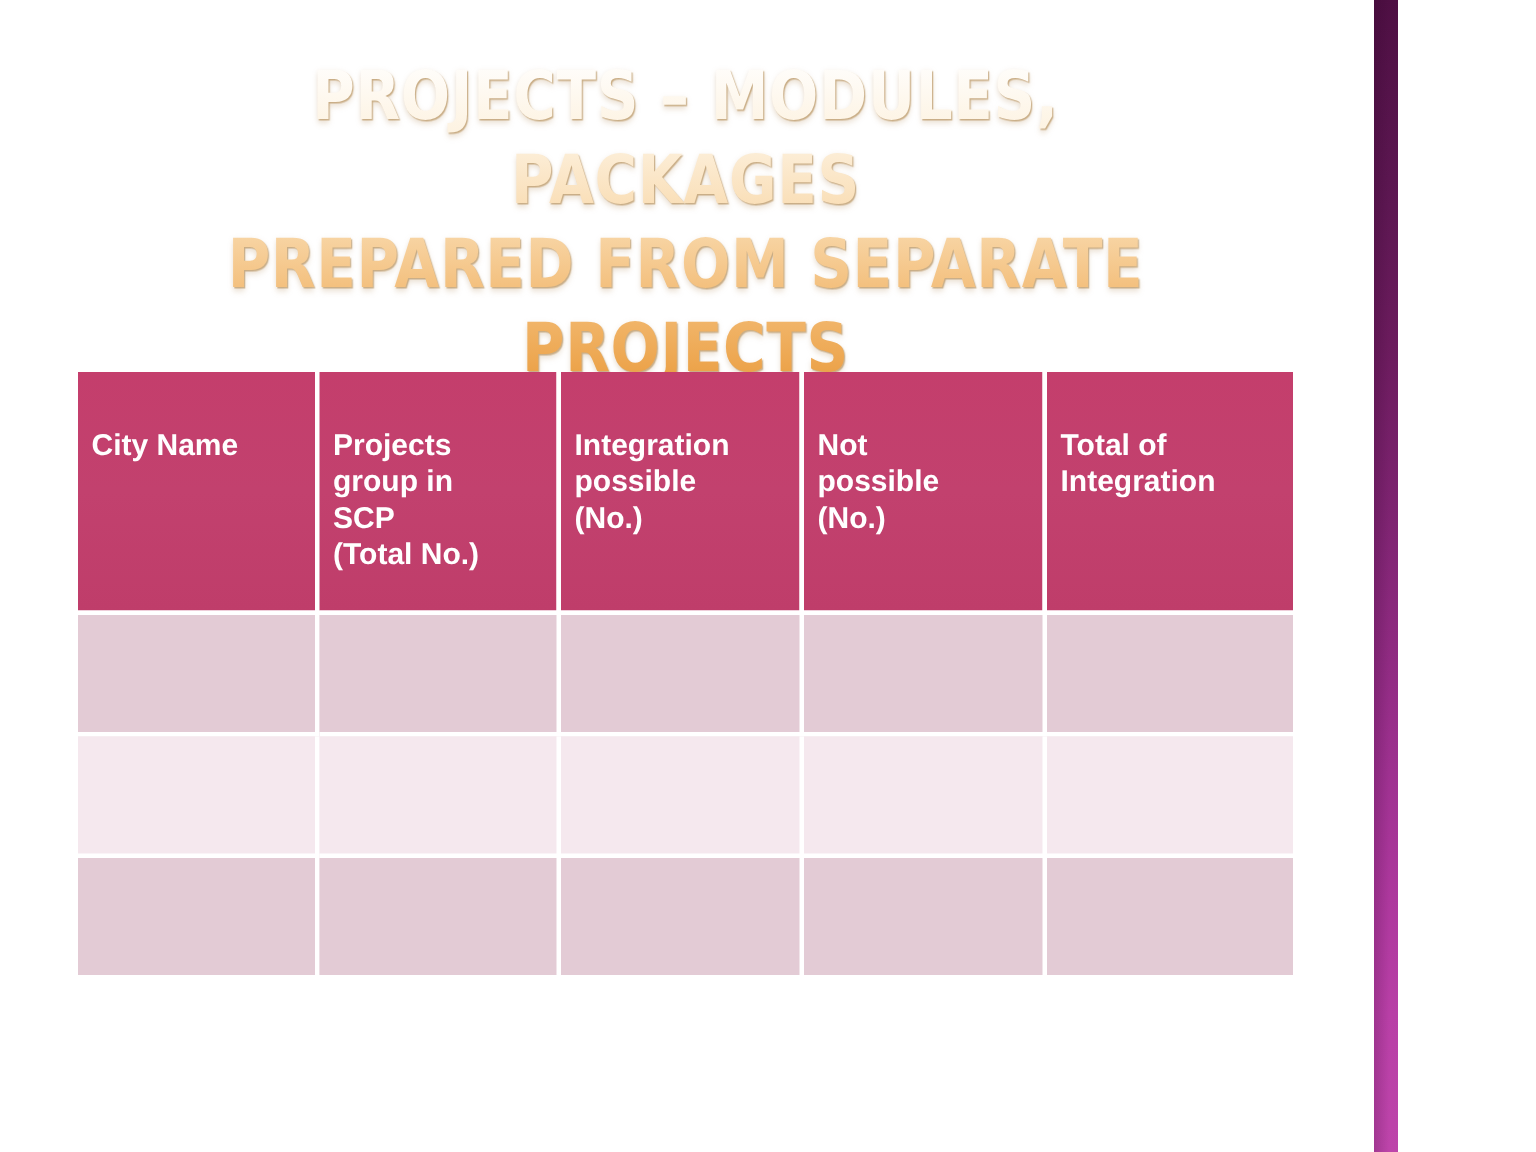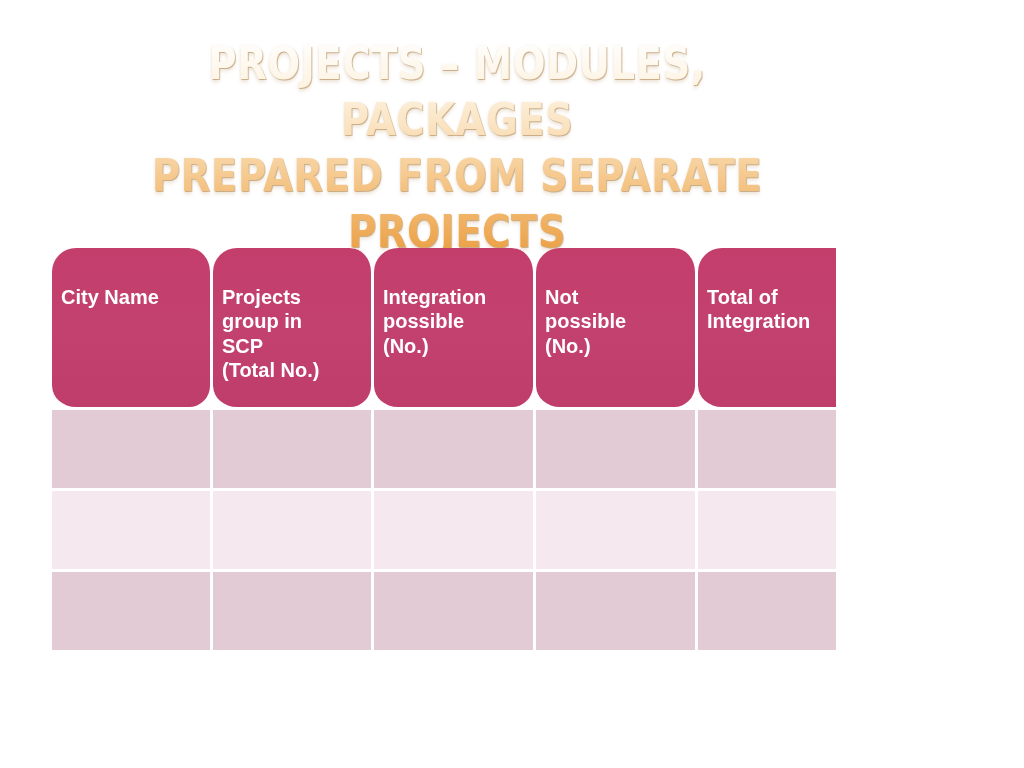--- a/index.html
+++ b/index.html
@@ -12,21 +12,21 @@
     height: 768px;
     background: #ffffff;
     font-family: "Liberation Sans", sans-serif;
     overflow: hidden;
     position: relative;
   }
 
   #slide {
     position: absolute;
     top: 0; left: 0;
-    width: 836px;
+    width: 932px;
     height: 768px;
     background: #ffffff;
     overflow: hidden;
   }
 
   
   #side-band {
     position: absolute;
     top: 0;
     left: 916px;
@@ -121,21 +121,20 @@
 
   thead th {
     height: 132px;
     background: linear-gradient(to bottom, #c43e6c 0%, #c2416e 50%, #bf3d6a 100%);
     color: #ffffff;
     font-size: 20px;
     font-weight: bold;
     line-height: 24.5px;
     text-align: left;
     white-space: pre-line;
-    border-radius: 24px;
   }
   .th-inner {
     padding: 12px 0 0 9px;
   }
 
   tbody td {
     height: 78px;
   }
   tbody tr.row-dark td { background: #e3cbd5; }
   tbody tr.row-light td { background: #f5e8ee; }

